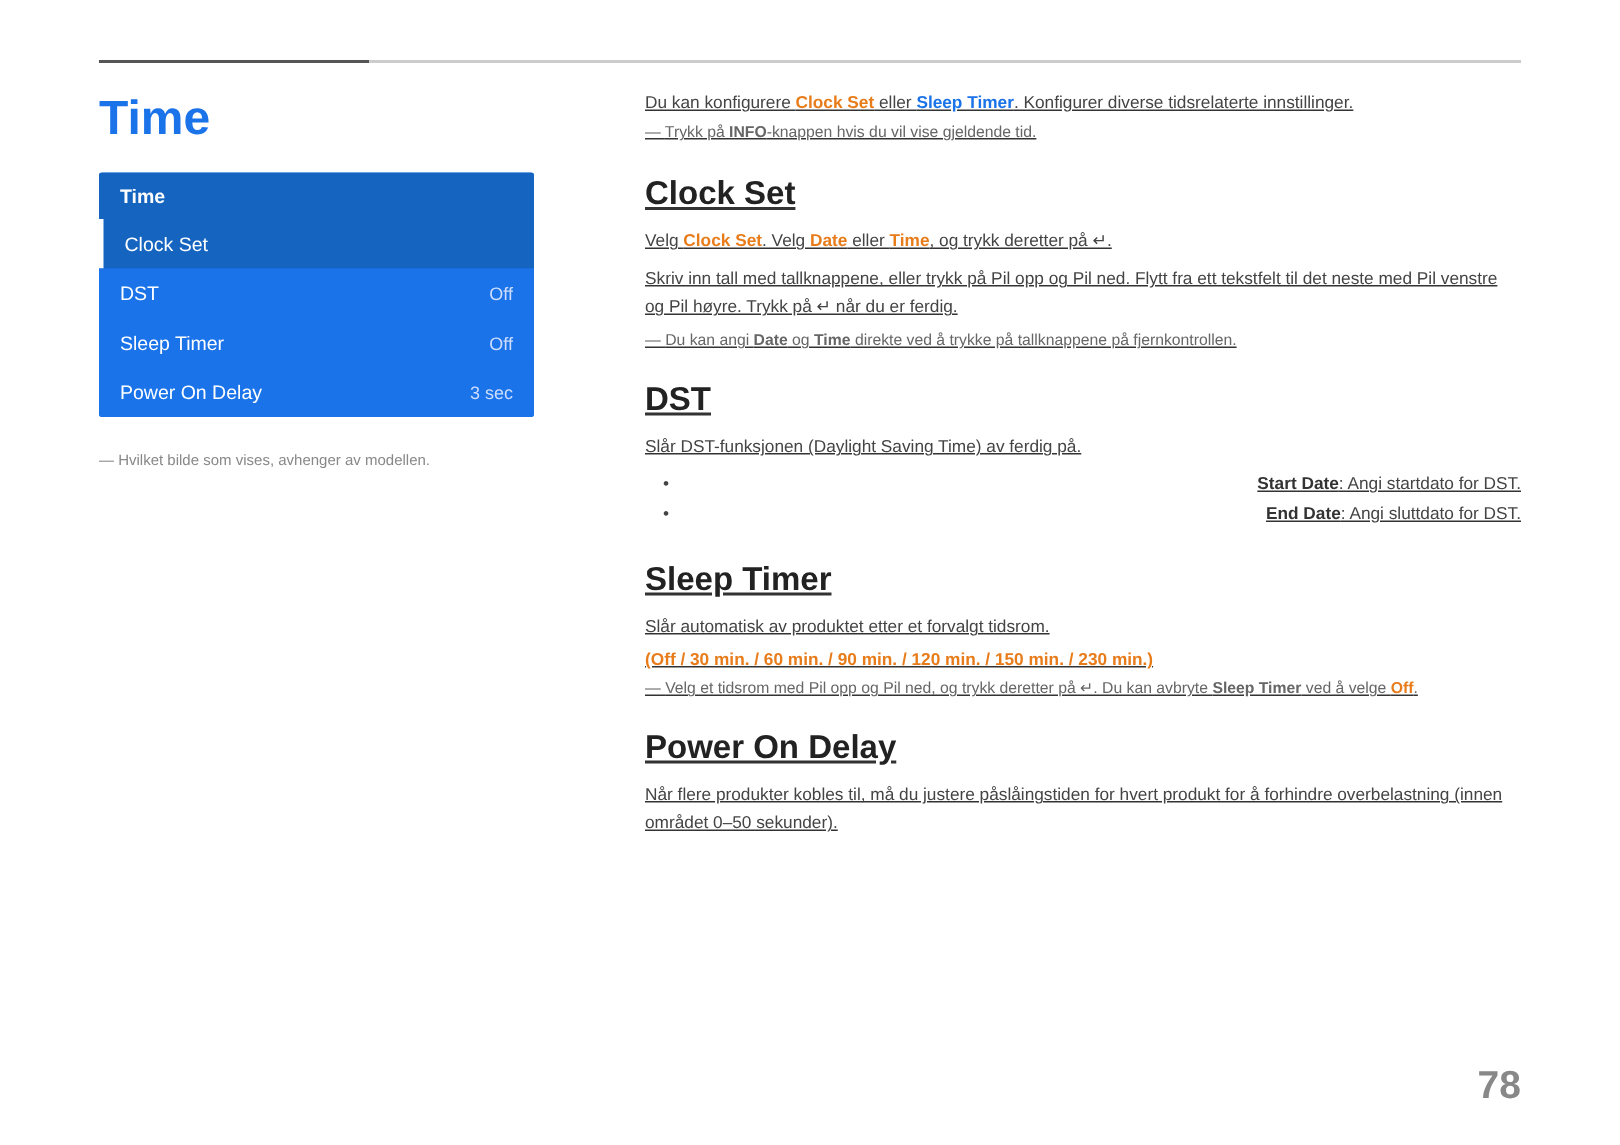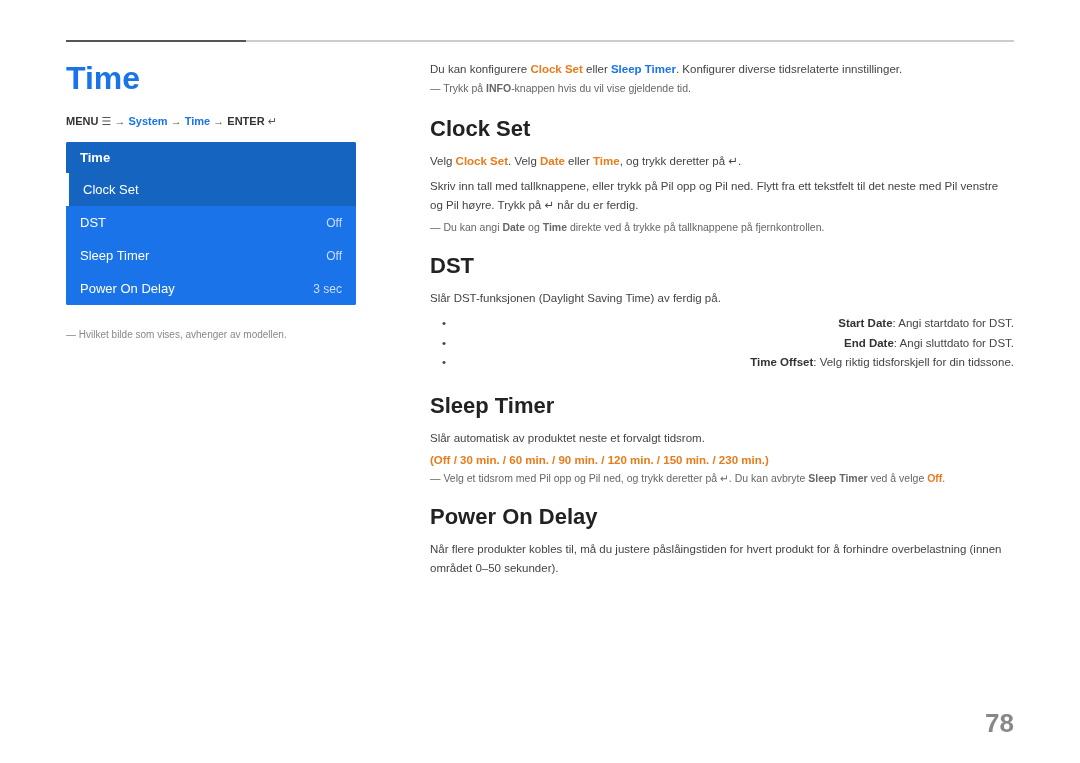--- a/index.html
+++ b/index.html
@@ -107,20 +107,21 @@
     .footnote-left::before {
       content: '— ';
     }
 
     
     .right-column {
       position: absolute;
       top: 60px;
       left: 430px;
       right: 66px;
+      text-decoration: underline;
     }
 
     .intro-text {
       font-size: 11.5px;
       color: #444;
       line-height: 1.6;
       margin-bottom: 4px;
     }
     .intro-footnote {
       font-size: 10.5px;
@@ -209,23 +210,20 @@
 
 <div class="page-container">
 
   <div class="top-line"></div>
   <div class="top-line-accent"></div>
 
   <div class="left-column">
 
     <div class="page-title">Time</div>
 
-    <div class="menu-path">
-      <strong>MENU</strong> <span>☰</span> → <strong class="menu-highlight" style="color:#1a73e8;">System</strong> → <strong class="menu-highlight" style="color:#1a73e8;">Time</strong> → <strong>ENTER</strong> <span>↵</span>
-    </div>
 
     <div class="menu-box">
       <div class="menu-box-header">Time</div>
 
       <div class="menu-item active">
         <span class="menu-item-label">Clock Set</span>
         <span class="menu-item-value"></span>
       </div>
       <div class="menu-item">
         <span class="menu-item-label">DST</span>
@@ -258,25 +256,24 @@
     <p class="section-body">
       Skriv inn tall med tallknappene, eller trykk på Pil opp og Pil ned. Flytt fra ett tekstfelt til det neste med Pil venstre og Pil høyre. Trykk på ↵ når du er ferdig.
     </p>
     <p class="section-footnote">Du kan angi <strong>Date</strong> og <strong>Time</strong> direkte ved å trykke på tallknappene på fjernkontrollen.</p>
 
     <h2 class="section-heading">DST</h2>
     <p class="section-body">Slår DST-funksjonen (Daylight Saving Time) av ferdig på.</p>
     <ul class="bullet-list">
       <li><span class="term">Start Date</span>: Angi startdato for DST.</li>
       <li><span class="term">End Date</span>: Angi sluttdato for DST.</li>
-      <li><span class="term">Time Offset</span>: Velg riktig tidsforskjell for din tidssone.</li>
     </ul>
 
     <h2 class="section-heading">Sleep Timer</h2>
-    <p class="section-body">Slår automatisk av produktet neste et forvalgt tidsrom.</p>
+    <p class="section-body">Slår automatisk av produktet etter et forvalgt tidsrom.</p>
     <p class="sleep-options">(Off / 30 min. / 60 min. / 90 min. / 120 min. / 150 min. / 230 min.)</p>
     <p class="section-footnote">Velg et tidsrom med Pil opp og Pil ned, og trykk deretter på ↵. Du kan avbryte <strong>Sleep Timer</strong> ved å velge <span class="orange bold">Off</span>.</p>
 
     <h2 class="section-heading">Power On Delay</h2>
     <p class="section-body">
       Når flere produkter kobles til, må du justere påslåingstiden for hvert produkt for å forhindre overbelastning (innen området 0–50 sekunder).
     </p>
 
   </div>
 

